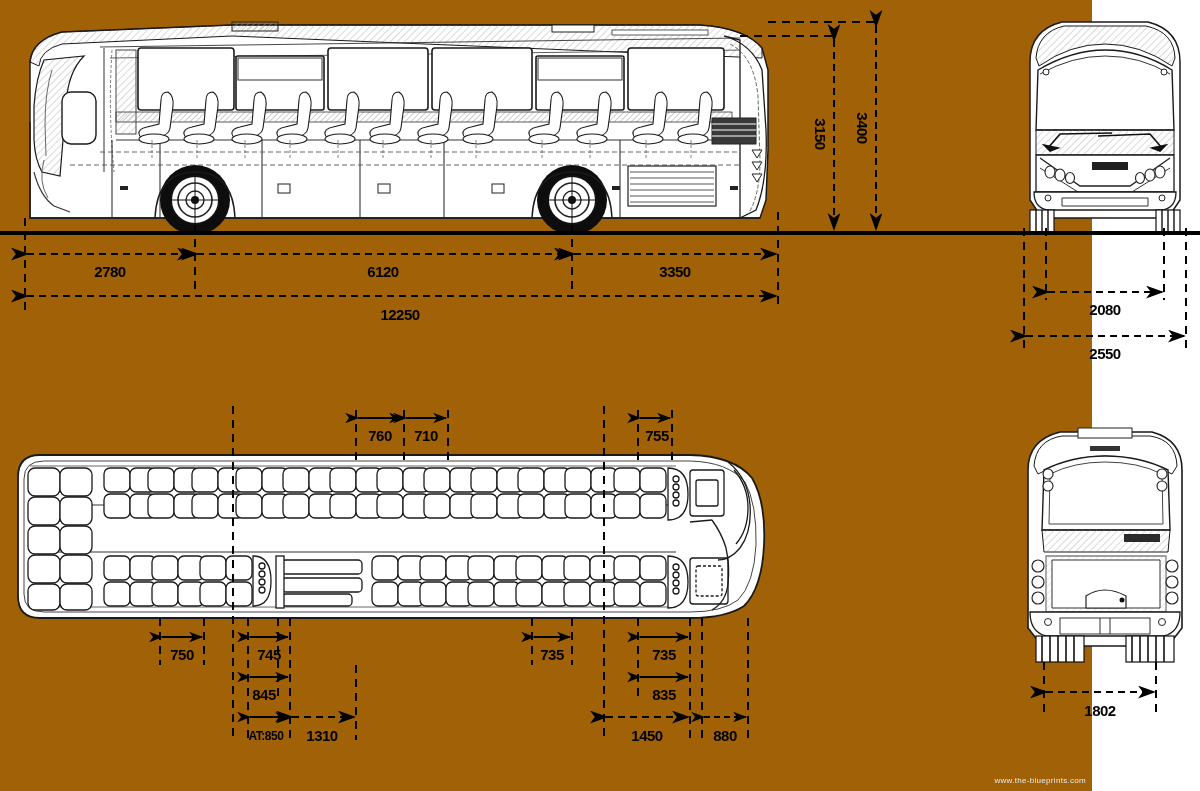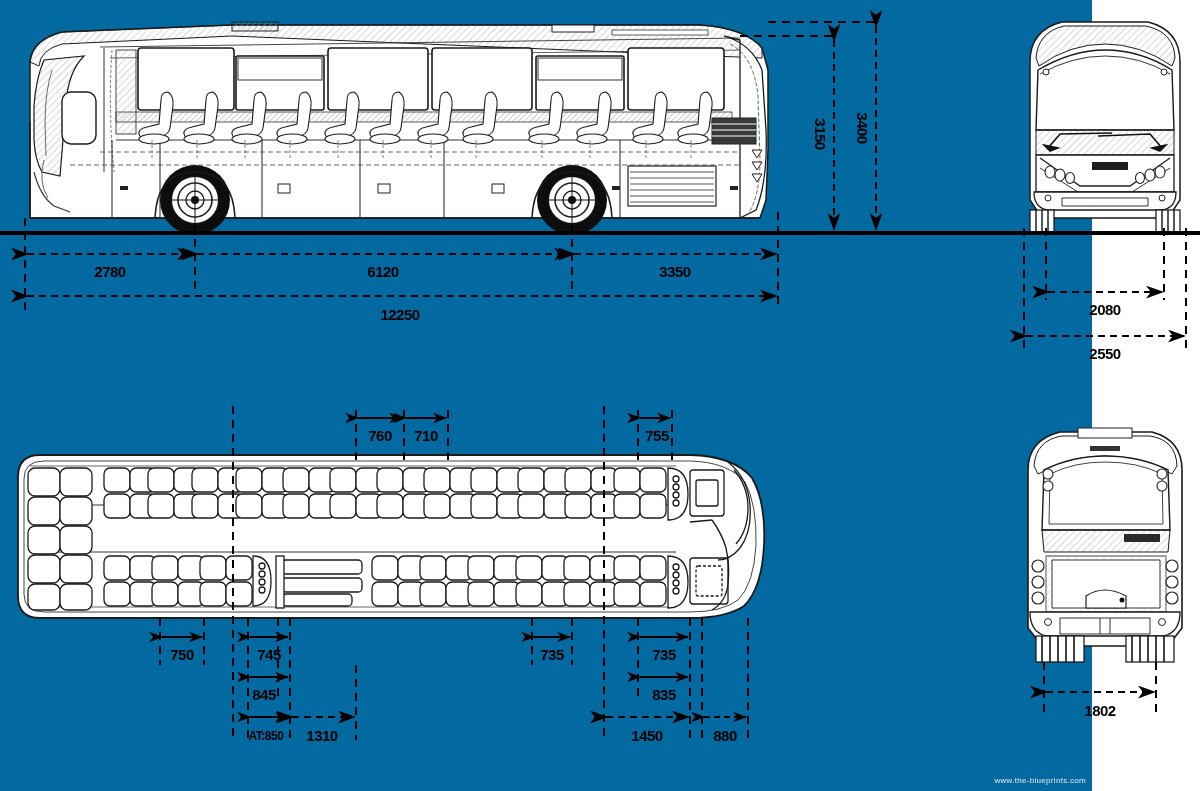--- a/index.html
+++ b/index.html
@@ -1,18 +1,18 @@
 <!DOCTYPE html>
 <html><head>
 <meta charset="utf-8">
 <style>
   html,body{margin:0;padding:0;background:#ffffff;}
   body{width:1200px;height:791px;overflow:hidden;
        font-family:"Liberation Sans",sans-serif;}
-  #stage{position:relative;width:1092px;height:791px;background:#0369a1;}
+  #stage{position:relative;width:1092px;height:791px;background:#a16207;}
   svg{display:block;}
   .dimtxt{font-family:"Liberation Sans",sans-serif;font-weight:bold;
           font-size:15px;fill:#000;text-anchor:middle;
           letter-spacing:-0.5px;}
   .dimtxt.small{font-size:12px;}
   .dimtxt.vert{writing-mode:vertical-rl;}
   .wm{position:absolute;right:6px;bottom:6px;font-size:8px;
       color:#e9e9e9;font-family:"Liberation Sans",sans-serif;
       letter-spacing:0.3px;}
 </style>

